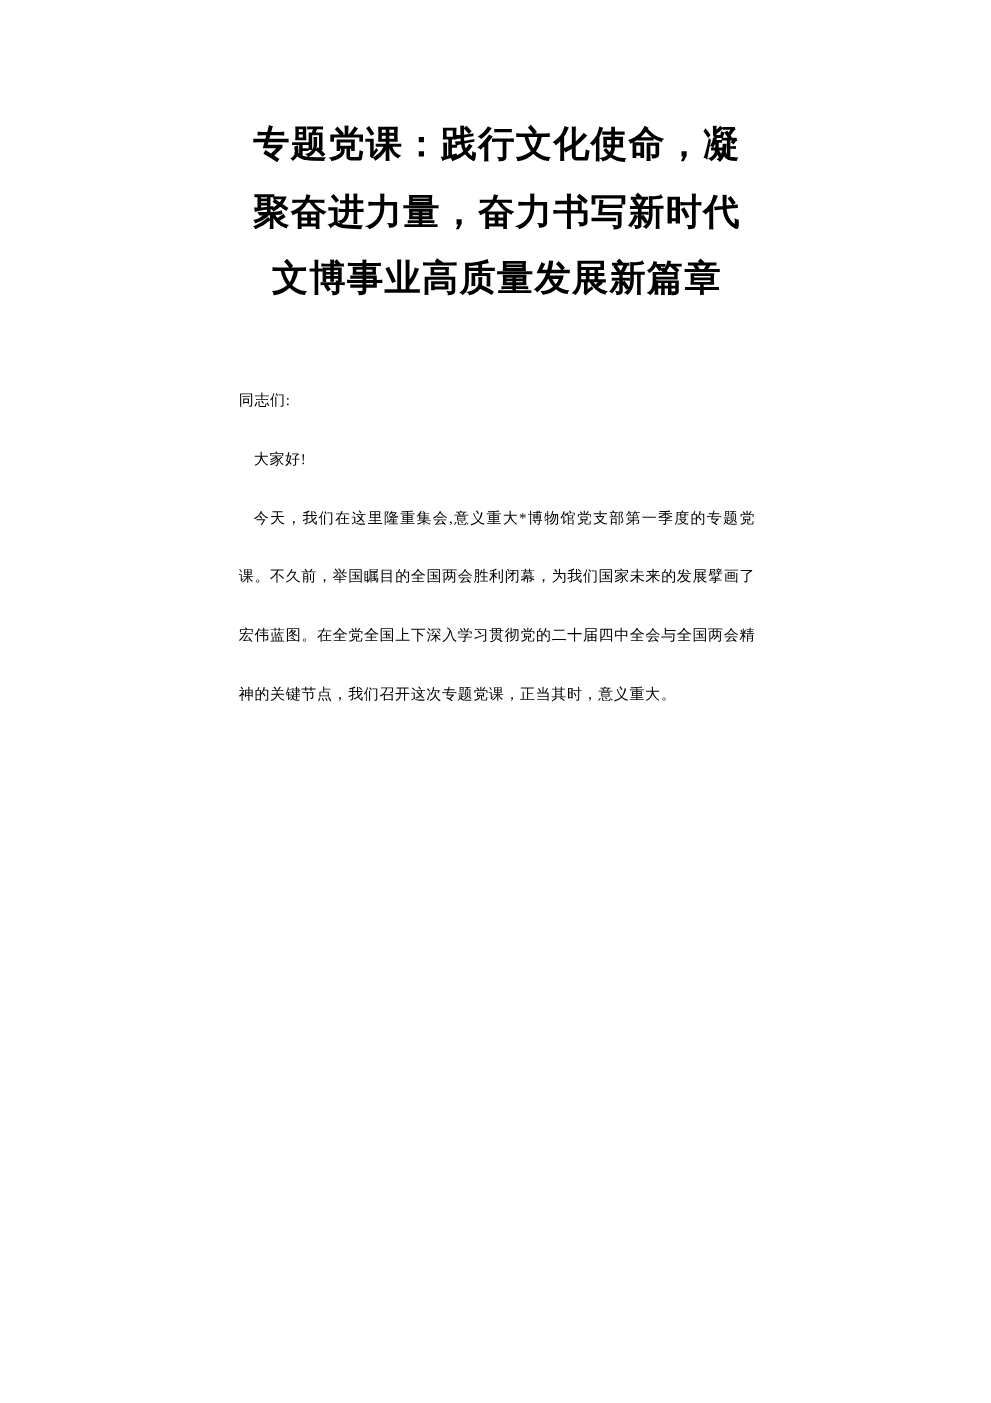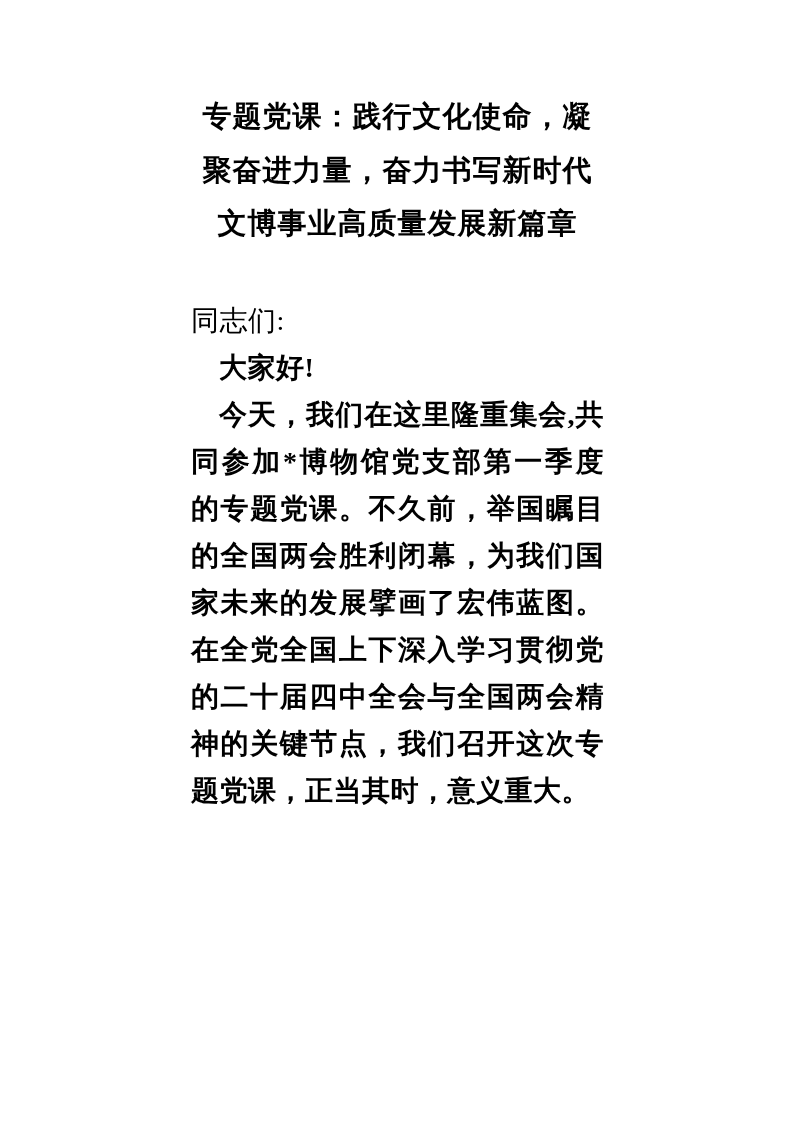--- a/index.html
+++ b/index.html
@@ -22,36 +22,35 @@
   .doc-title {
     font-size: 29px;
     font-weight: bold;
     text-align: center;
     line-height: 1.85;
     letter-spacing: 1px;
     margin: 0 0 46px 0;
     color: #000000;
   }
   .doc-body p {
-    font-size: 28px;
+    font-size: 12px;
     line-height: 47px;
     margin: 0;
     text-align: justify;
     letter-spacing: 0.5px;
     word-break: break-all;
   }
   .doc-body p.indent {
     text-indent: 1em;
-    font-weight: bold;
   }
 </style>
 </head>
 <body>
 
 <div class="page">
   <h1 class="doc-title">专题党课：践行文化使命，凝聚奋进力量，奋力书写新时代文博事业高质量发展新篇章</h1>
 
   <div class="doc-body">
     <p>同志们:</p>
     <p class="indent">大家好!</p>
-    <p class="indent">今天，我们在这里隆重集会,共同参加*博物馆党支部第一季度的专题党课。不久前，举国瞩目的全国两会胜利闭幕，为我们国家未来的发展擘画了宏伟蓝图。在全党全国上下深入学习贯彻党的二十届四中全会与全国两会精神的关键节点，我们召开这次专题党课，正当其时，意义重大。</p>
+    <p class="indent">今天，我们在这里隆重集会,意义重大*博物馆党支部第一季度的专题党课。不久前，举国瞩目的全国两会胜利闭幕，为我们国家未来的发展擘画了宏伟蓝图。在全党全国上下深入学习贯彻党的二十届四中全会与全国两会精神的关键节点，我们召开这次专题党课，正当其时，意义重大。</p>
   </div>
 </div>
 
 </body></html>

